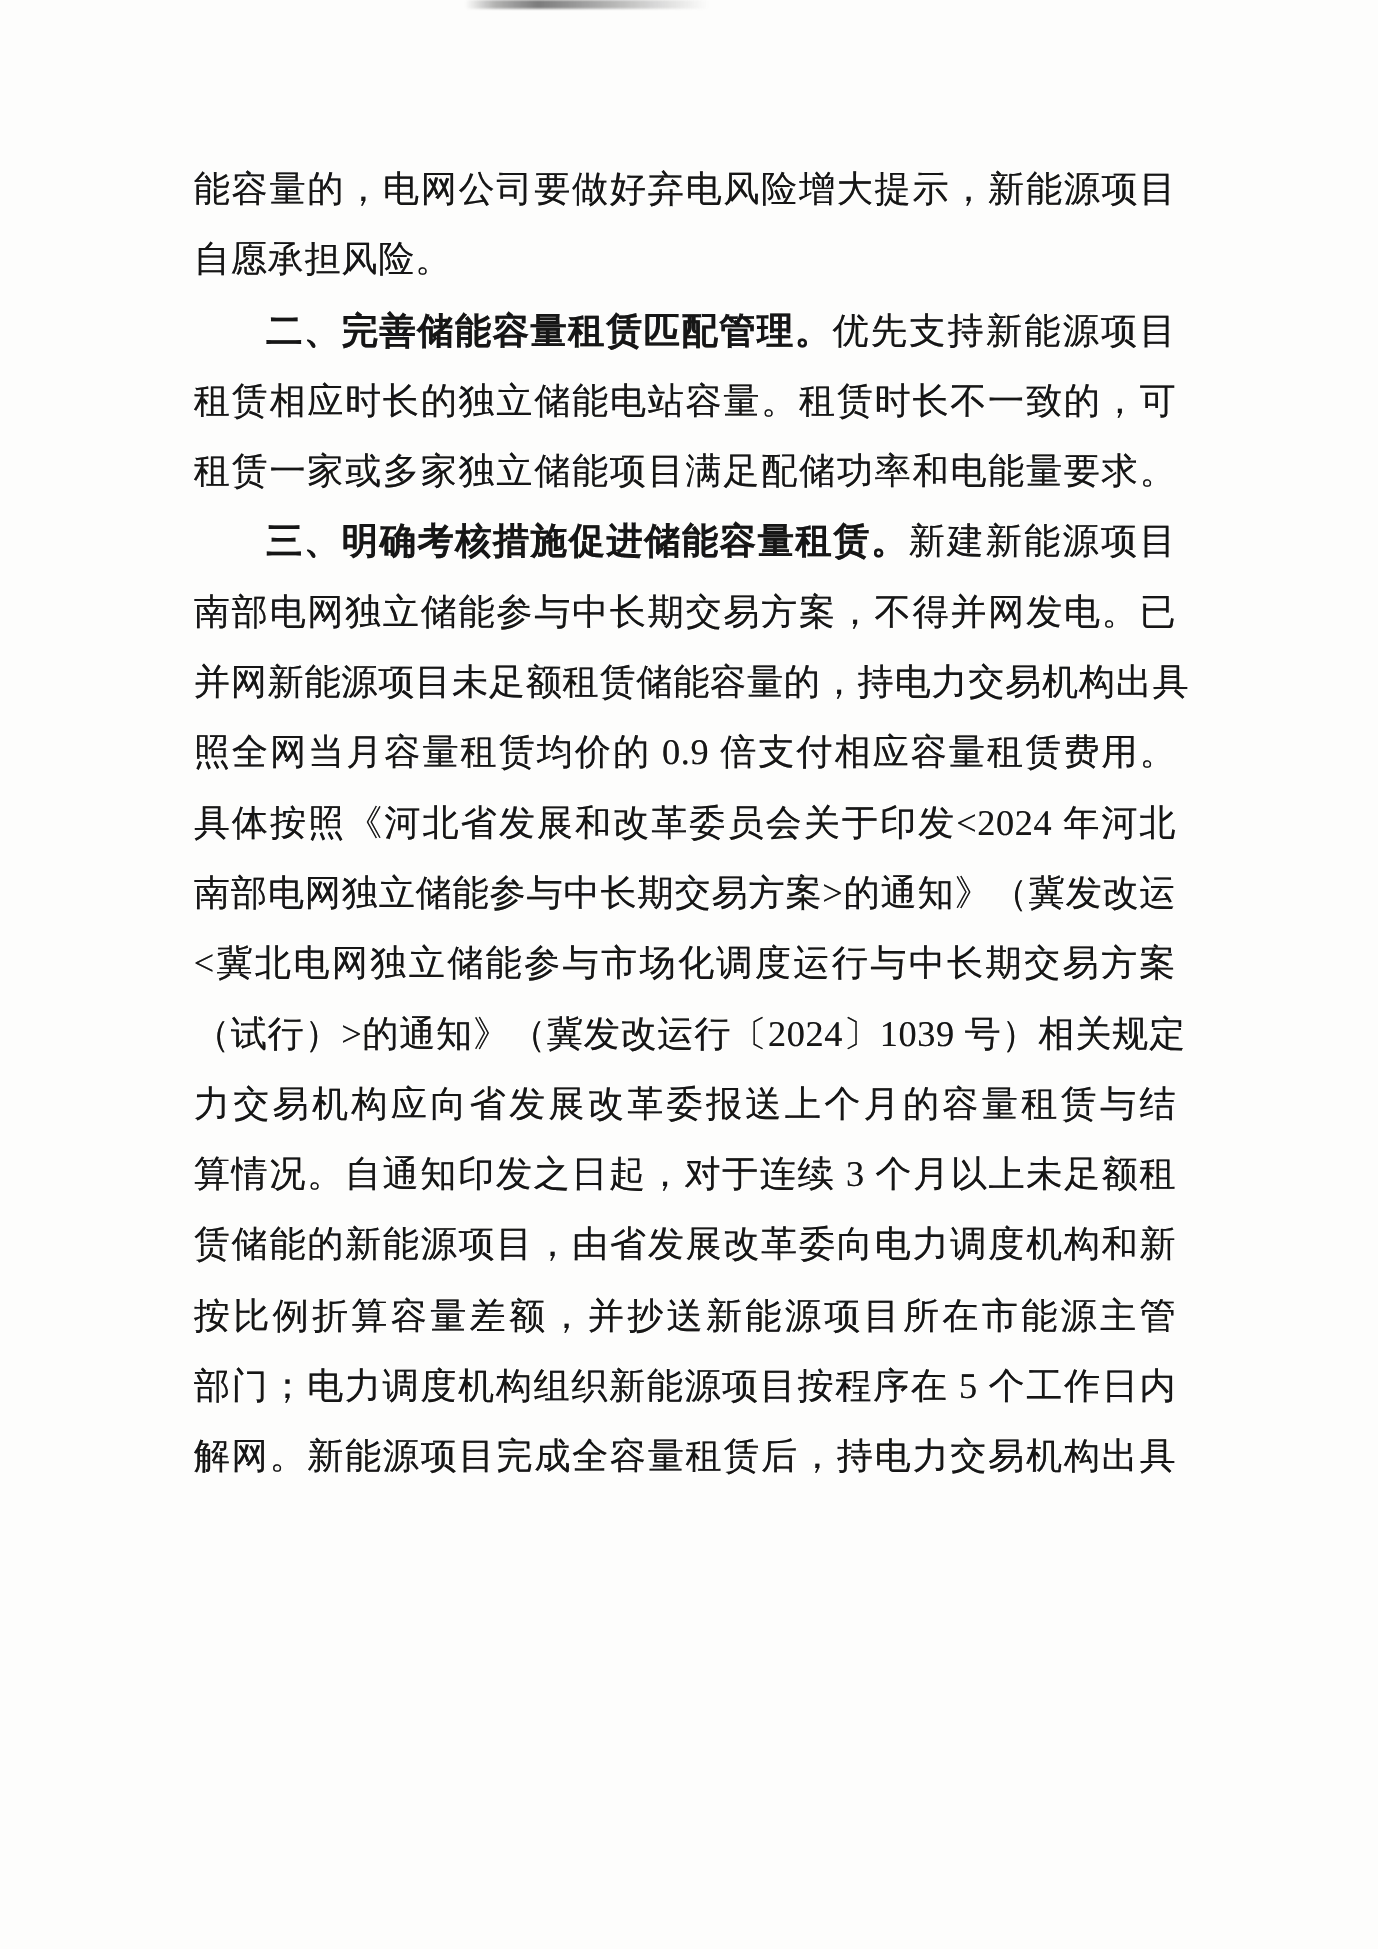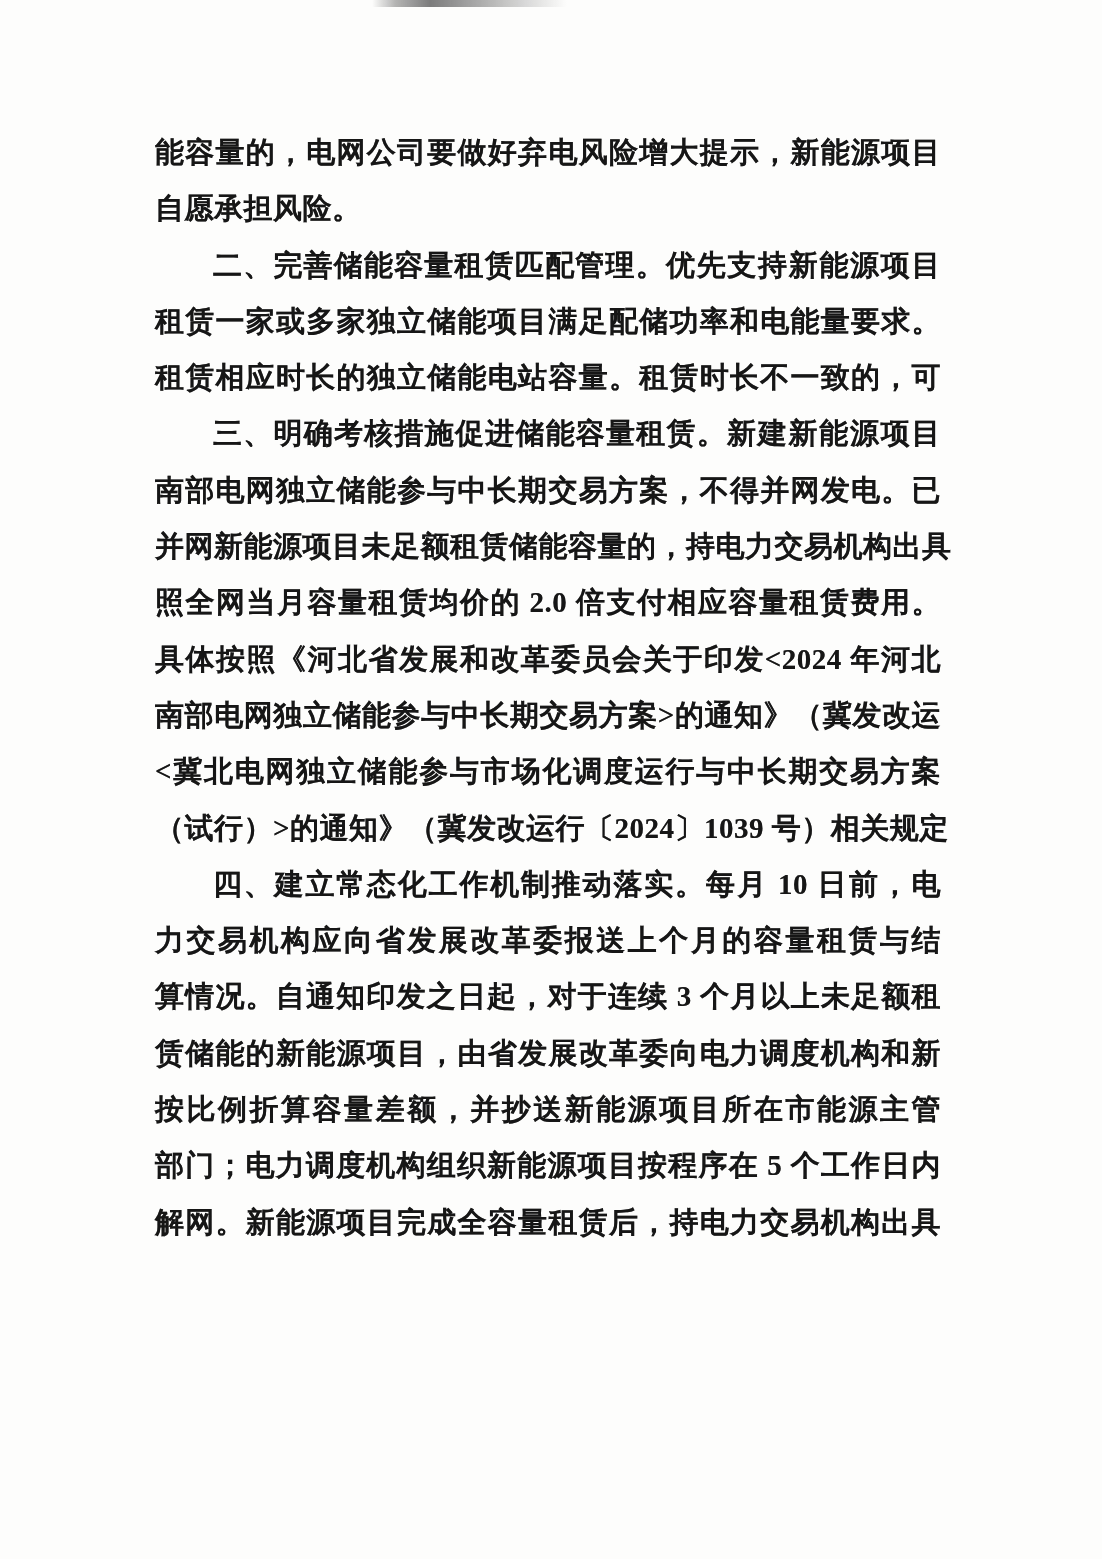--- a/index.html
+++ b/index.html
@@ -52,48 +52,47 @@
   }
   .line.justify {
     text-align: justify;
     text-align-last: justify;
     text-justify: inter-character;
   }
   .line.indent {
     text-indent: 2em;
   }
   .seg {
-    font-weight: 700;
+    font-weight: 400;
   }
   .seg.bold {
     font-family: Liberation Serif, serif;
     font-weight: 700;
     letter-spacing: 0;
   }
 </style>
 </head>
 <body>
 
 <div class="page">
   <div class="scan-smudge"></div>
   <div class="text-block">
       <div class="line justify"><span class="seg">能容量的，电网公司要做好弃电风险增大提示，新能源项目</span></div>
       <div class="line"><span class="seg">自愿承担风险。</span></div>
       <div class="line justify indent"><span class="seg bold">二、完善储能容量租赁匹配管理。</span><span class="seg">优先支持新能源项目</span></div>
+      <div class="line justify"><span class="seg">租赁相应时长的独立储能电站容量。租赁时长不一致的，可</span></div>
       <div class="line justify"><span class="seg">租赁一家或多家独立储能项目满足配储功率和电能量要求。</span></div>
-      <div class="line justify"><span class="seg">租赁相应时长的独立储能电站容量。租赁时长不一致的，可</span></div>
       <div class="line justify indent"><span class="seg bold">三、明确考核措施促进储能容量租赁。</span><span class="seg">新建新能源项目</span></div>
       <div class="line justify"><span class="seg">南部电网独立储能参与中长期交易方案，不得并网发电。已</span></div>
       <div class="line justify"><span class="seg">并网新能源项目未足额租赁储能容量的，持电力交易机构出具</span></div>
-      <div class="line justify"><span class="seg">照全网当月容量租赁均价的 2.0 倍支付相应容量租赁费用。</span></div>
+      <div class="line justify"><span class="seg">照全网当月容量租赁均价的 0.9 倍支付相应容量租赁费用。</span></div>
       <div class="line justify"><span class="seg">具体按照《河北省发展和改革委员会关于印发&lt;2024 年河北</span></div>
       <div class="line justify"><span class="seg">南部电网独立储能参与中长期交易方案&gt;的通知》（冀发改运</span></div>
       <div class="line justify"><span class="seg">&lt;冀北电网独立储能参与市场化调度运行与中长期交易方案</span></div>
       <div class="line justify"><span class="seg">（试行）&gt;的通知》（冀发改运行〔2024〕1039 号）相关规定</span></div>
-      <div class="line justify indent"><span class="seg bold">四、建立常态化工作机制推动落实。</span><span class="seg">每月 10 日前，电</span></div>
       <div class="line justify"><span class="seg">力交易机构应向省发展改革委报送上个月的容量租赁与结</span></div>
       <div class="line justify"><span class="seg">算情况。自通知印发之日起，对于连续 3 个月以上未足额租</span></div>
       <div class="line justify"><span class="seg">赁储能的新能源项目，由省发展改革委向电力调度机构和新</span></div>
       <div class="line justify"><span class="seg">按比例折算容量差额，并抄送新能源项目所在市能源主管</span></div>
       <div class="line justify"><span class="seg">部门；电力调度机构组织新能源项目按程序在 5 个工作日内</span></div>
       <div class="line justify"><span class="seg">解网。新能源项目完成全容量租赁后，持电力交易机构出具</span></div>
     </div>
 </div>
 
 </body></html>

